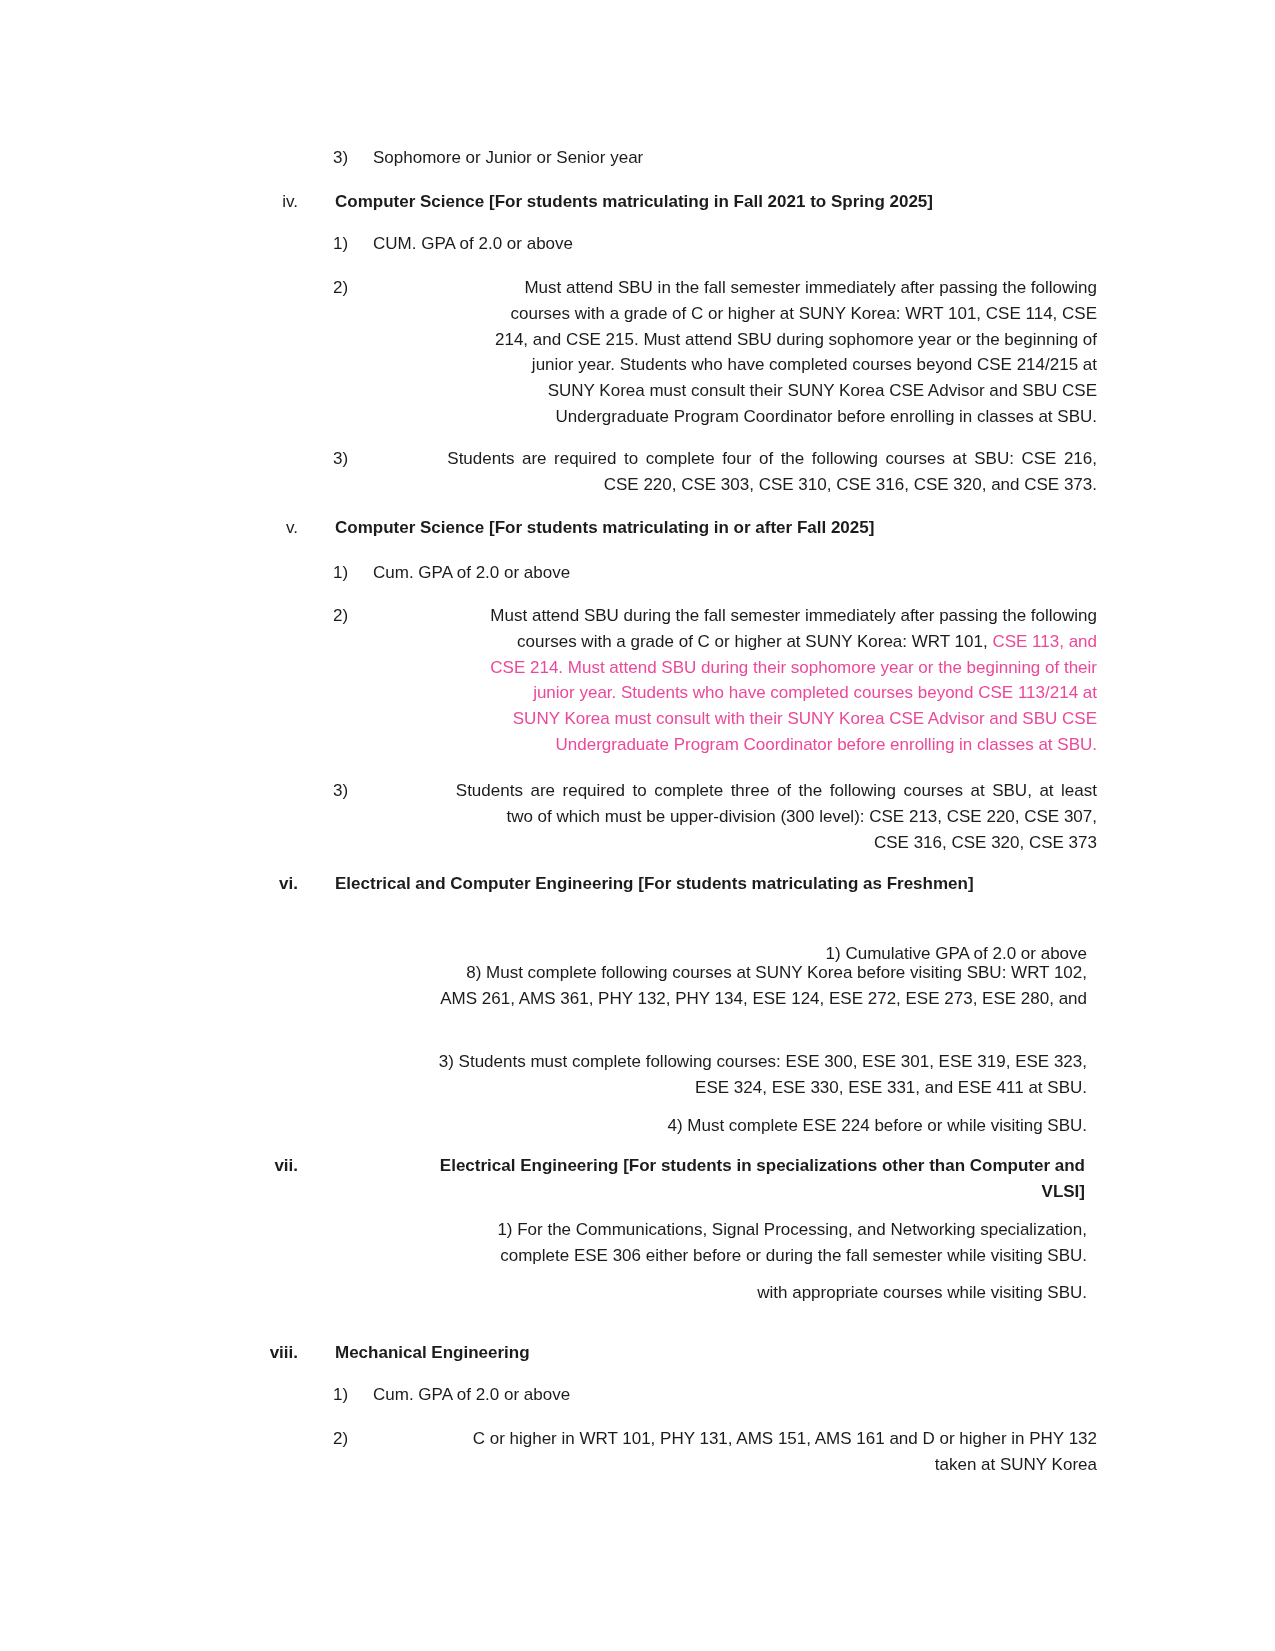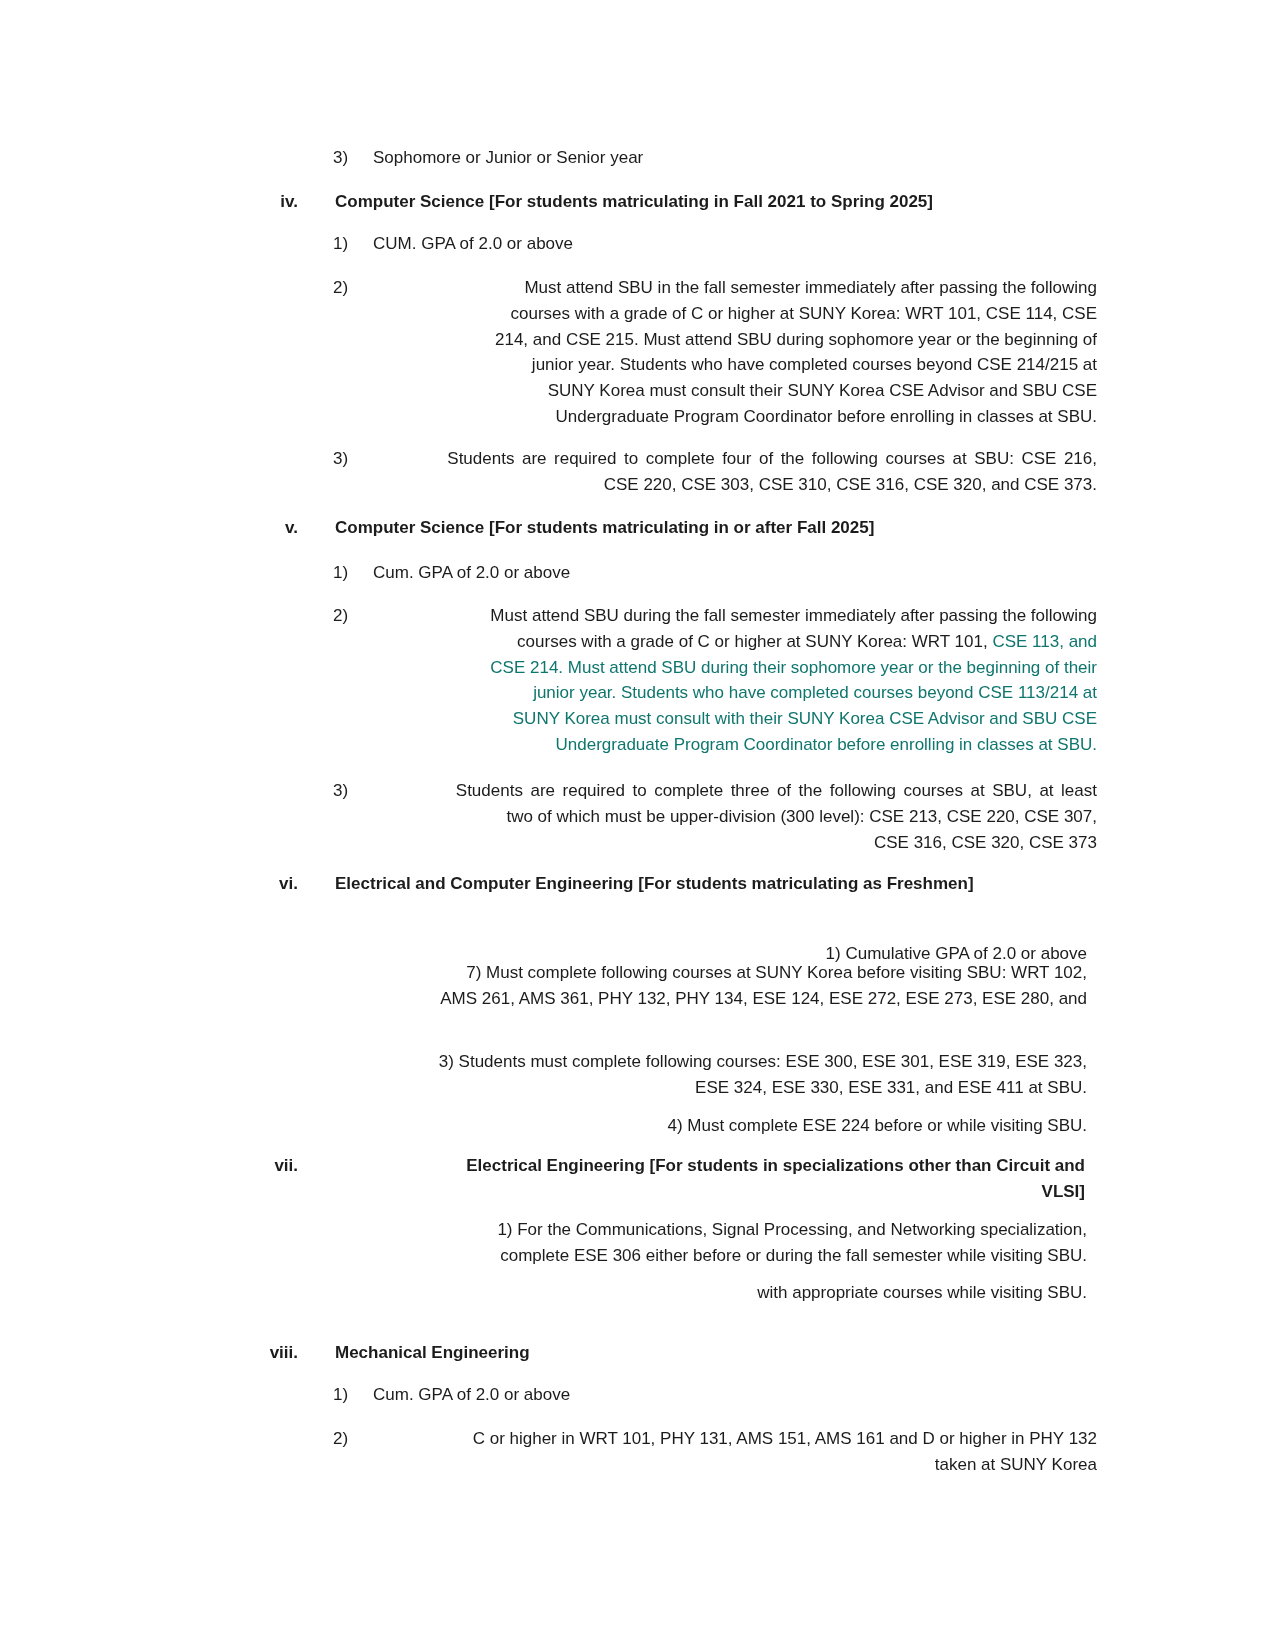--- a/index.html
+++ b/index.html
@@ -21,27 +21,27 @@
   .hang { left: 333px; display: flex; }
   .hang .num { flex: none; width: 40px; }
   .hang .body { width: 724px; }
 
   
   .heading { left: 335px; width: 750px; font-weight: bold; }
   .heading .roman {
     position: absolute; left: -80px; width: 43px;
     text-align: right; display: inline-block;
   }
-  .heading .roman.regular { font-weight: 700; }
+  .heading .roman.regular { font-weight: 400; }
 
   
   .para { left: 335px; width: 752px; }
 
   .ln { display: block; text-align: right; }
-  .gray { color: #0f766e; }
+  .gray { color: #ec4899; }
   .just { word-spacing: 2.8px; margin-left: 44px; }
 </style>
 </head>
 <body>
 
 <div class="page">
 
   <div class="block hang" style="top:145px">
     <span class="num">3)</span>
     <div class="body">Sophomore or Junior or Senior year</div>
@@ -111,36 +111,36 @@
   <div class="block heading" style="top:871px">
     <span class="roman">vi.</span>
     <span>Electrical and Computer Engineering [For students matriculating as Freshmen]</span>
   </div>
 
   <div class="block para" style="top:941px">
     <div class="ln">1) Cumulative GPA of 2.0 or above</div>
   </div>
 
   <div class="block para" style="top:960px">
-    <div class="ln">7) Must complete following courses at SUNY Korea before visiting SBU: WRT 102,</div>
+    <div class="ln">8) Must complete following courses at SUNY Korea before visiting SBU: WRT 102,</div>
     <div class="ln">AMS 261, AMS 361, PHY 132, PHY 134, ESE 124, ESE 272, ESE 273, ESE 280, and</div>
   </div>
 
   <div class="block para" style="top:1049px">
     <div class="ln">3) Students must complete following courses: ESE 300, ESE 301, ESE 319, ESE 323,</div>
     <div class="ln">ESE 324, ESE 330, ESE 331, and ESE 411 at SBU.</div>
   </div>
 
   <div class="block para" style="top:1113px">
     <div class="ln">4) Must complete ESE 224 before or while visiting SBU.</div>
   </div>
 
   <div class="block heading" style="top:1153px">
     <span class="roman">vii.</span>
-    <div class="ln">Electrical Engineering [For students in specializations other than Circuit and</div>
+    <div class="ln">Electrical Engineering [For students in specializations other than Computer and</div>
     <div class="ln">VLSI]</div>
   </div>
 
   <div class="block para" style="top:1217px">
     <div class="ln">1) For the Communications, Signal Processing, and Networking specialization,</div>
     <div class="ln">complete ESE 306 either before or during the fall semester while visiting SBU.</div>
   </div>
 
   <div class="block para" style="top:1280px">
     <div class="ln">with appropriate courses while visiting SBU.</div>

